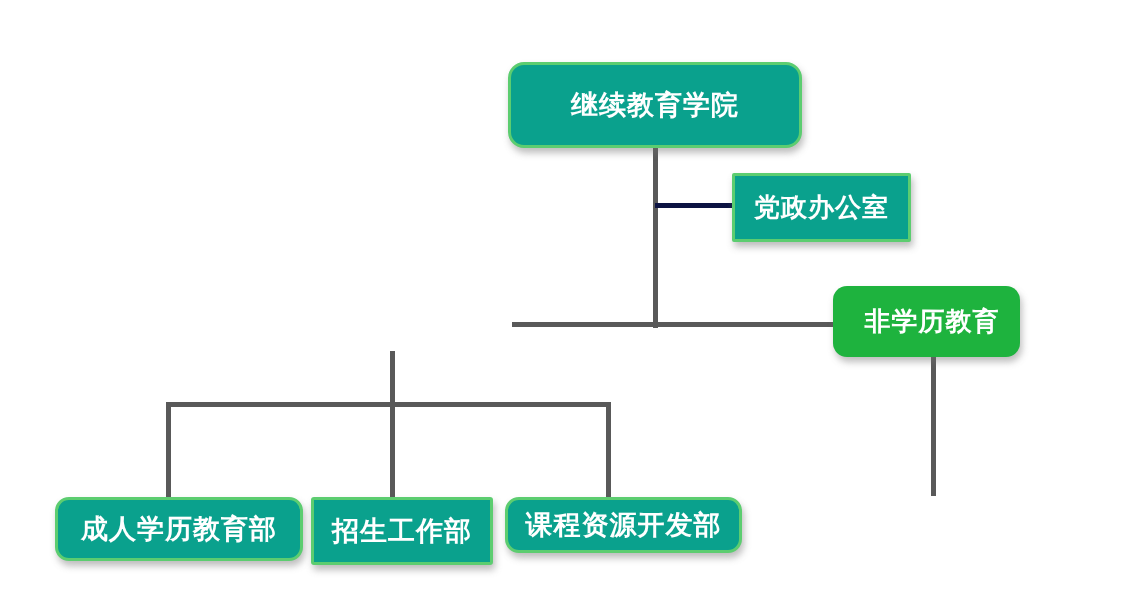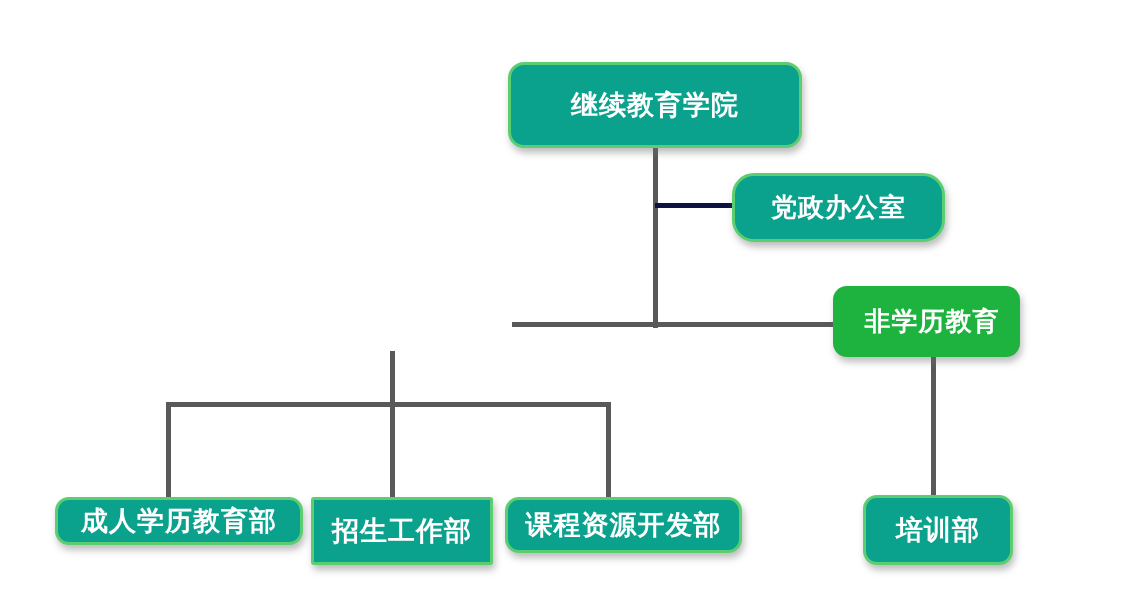--- a/index.html
+++ b/index.html
@@ -37,38 +37,35 @@
   <div class="line v" style="left:390px;top:351px;height:147px;"></div>
   <div class="line h" style="left:166px;top:402px;width:445px;"></div>
   <div class="line v" style="left:166px;top:402px;height:96px;"></div>
   <div class="line v" style="left:606px;top:402px;height:96px;"></div>
   <div class="line v" style="left:931px;top:356px;height:140px;"></div>
 
   <div class="node teal fs27" style="left:508px;top:62px;width:294px;height:86px;border-radius:16px;">
     <div>继续教育学院</div>
   </div>
 
-  <div class="node teal fs26" style="left:732px;top:173px;width:213px;height:69px;border-radius:22px;">
+  <div class="node teal fs26" style="left:732px;top:173px;width:179px;height:69px;border-radius:2px;">
     <div>党政办公室</div>
   </div>
 
 
   <div class="node green fs26" style="left:833px;top:286px;width:187px;height:71px;border-radius:14px;padding-left:11px;">
     <div>非学历教育</div>
   </div>
 
-  <div class="node teal fs27" style="left:55px;top:497px;width:248px;height:48px;border-radius:14px;">
+  <div class="node teal fs27" style="left:55px;top:497px;width:248px;height:64px;border-radius:14px;">
     <div>成人学历教育部</div>
   </div>
 
   <div class="node teal fs27" style="left:311px;top:497px;width:182px;height:68px;border-radius:3px;">
     <div>招生工作部</div>
   </div>
 
   <div class="node teal fs27" style="left:505px;top:497px;width:237px;height:56px;border-radius:14px;">
     <div>课程资源开发部</div>
   </div>
 
-  <div class="node teal fs27" style="left:863px;top:495px;width:150px;height:70px;border-radius:14px;">
-    <div>培训部</div>
-  </div>
 
 </div>
 
 </body></html>

